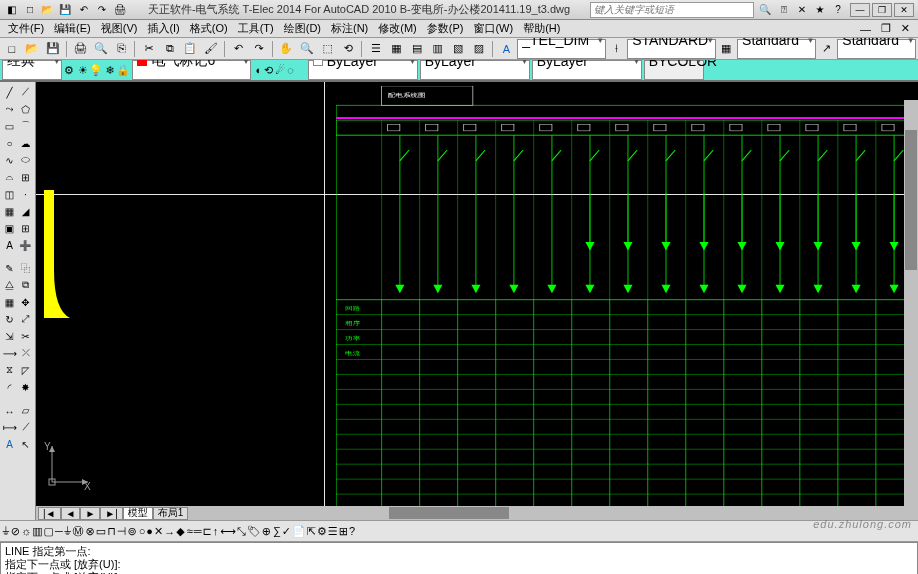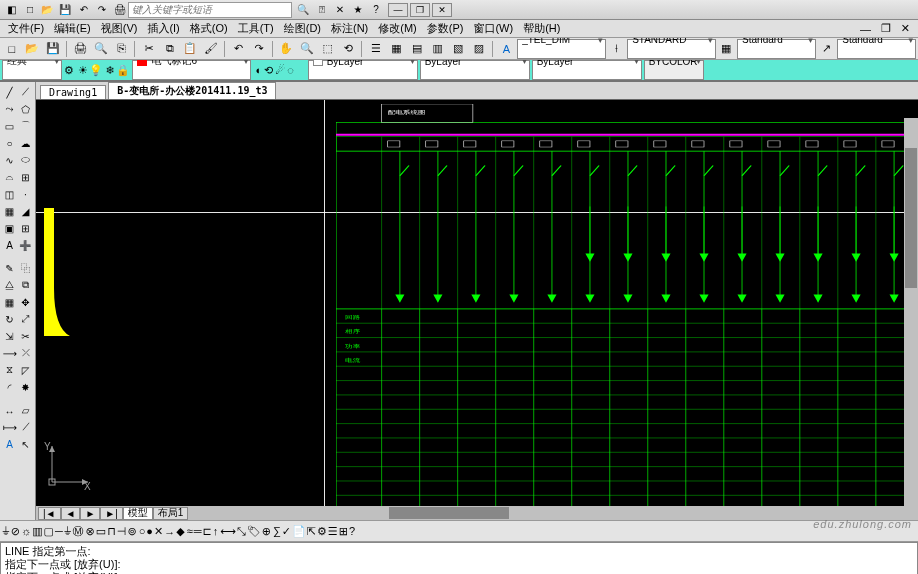--- a/index.html
+++ b/index.html
@@ -9,21 +9,21 @@
 .tb-icons span { width:16px; height:16px; display:inline-flex; align-items:center; justify-content:center; font-size:10px; }
 .title-text { flex:1; text-align:center; font-size:11px; color:#333; white-space:nowrap; overflow:hidden; }
 .search-box { width:164px; height:16px; border:1px solid #999; background:#fff; font-style:italic; color:#888; padding:0 3px; font-size:10px; }
 .win-btns { display:flex; gap:2px; margin-left:4px;}
 .win-btns span { width:20px; height:14px; display:inline-flex; align-items:center; justify-content:center; font-size:9px; border:1px solid #888; background:#ddd; }
 .menubar { height:18px; background:#e0e0e0; display:flex; align-items:center; padding:0 4px; gap:2px; font-size:11px; border-bottom:1px solid #999; }
 .menubar span { padding:0 4px; cursor:default; white-space:nowrap;}
 .toolbar { height:22px; background:#e4e4e4; border-bottom:1px solid #999; display:flex; align-items:center; padding:0 2px; gap:1px; overflow:hidden;}
 .toolbar .btn { width:20px; height:18px; display:inline-flex; align-items:center; justify-content:center; border:1px solid transparent; font-size:11px;}
 .toolbar .sep { width:2px; height:16px; border-left:1px solid #999; margin:0 2px;}
-.combo { height:18px; border:1px solid #888; background:#fff; padding:0 14px 18px 4px; font-size:10px; display:inline-flex; align-items:center; position:relative; min-width:60px;}
+.combo { height:18px; border:1px solid #888; background:#fff; padding:0 14px 18px 4px; font-size:14px; display:inline-flex; align-items:center; position:relative; min-width:60px;}
 .combo::after{content:"▾"; position:absolute; right:2px; font-size:9px; color:#555;}
 .toolbar2 { height:22px; background:#5eead4; border-bottom:2px solid #737373; display:flex; align-items:center; padding:0 2px; gap:2px; overflow:hidden;}
 .layer-combo { width:119px; }
 .prop-combo { width:110px; }
 .main { display:flex; height:438px; background:#000; }
 .left-tools { width:36px; background:#e0e0e0; border-right:1px solid #888; display:flex; flex-direction:column; padding:2px; gap:1px; overflow:hidden;}
 .left-tools .tbtn { width:16px; height:16px; display:inline-flex; align-items:center; justify-content:center; font-size:10px; border:1px solid transparent;}
 .left-tools .row{display:flex; gap:1px;}
 .canvas-wrap { flex:1; display:flex; flex-direction:column; position:relative; background:#000;}
 .doc-tabs { height:18px; background:#d8d8d8; display:flex; align-items:flex-end; padding:0 4px; gap:2px; font-size:10px; border-bottom:1px solid #666;}
@@ -55,20 +55,21 @@
 <div class="titlebar">
   <div class="tb-icons">
     <span>◧</span>
     <span>□</span>
     <span>📂</span>
     <span>💾</span>
     <span>↶</span>
     <span>↷</span>
     <span>🖨</span>
   </div>
+  <div class="title-text">天正软件-电气系统 T-Elec 2014  For AutoCAD 2010      B-变电所-办公楼201411.19_t3.dwg</div>
   <input class="search-box" placeholder="键入关键字或短语" style="">
   <div class="tb-icons" style="margin-left:4px">
     <span>🔍</span>
     <span>⍰</span>
     <span>✕</span>
     <span>★</span>
     <span>?</span>
   </div>
   <div class="win-btns">
     <span>—</span>
@@ -244,24 +245,20 @@
         <span class="tbtn">⟼</span>
         <span class="tbtn">⟋</span>
       </div>
     <div class="row">
         <span class="tbtn" style="color:#06c">A</span>
         <span class="tbtn">↖</span>
       </div>
   </div>
 
   <div class="canvas-wrap">
-    <div class="doc-tabs">
-      <span class="tab">Drawing1</span>
-      <span class="tab active">B-变电所-办公楼201411.19_t3</span>
-    </div>
     <div class="canvas">
       <div class="crosshair-v"></div>
       <div class="crosshair-h"></div>
       <svg class="shape-yellow" viewBox="0 0 30 130">
           <path d="M2 0 L12 0 L12 80 Q12 120 28 128 L2 128 Z" fill="#ffff00"></path>
         </svg>
 
       <svg class="drawing-area" width="100%" height="100%" viewBox="0 0 580 410" preserveAspectRatio="none">
 
         <rect x="0" y="18" width="580" height="390" fill="none" stroke="#0f0" stroke-width="0.6"></rect>

